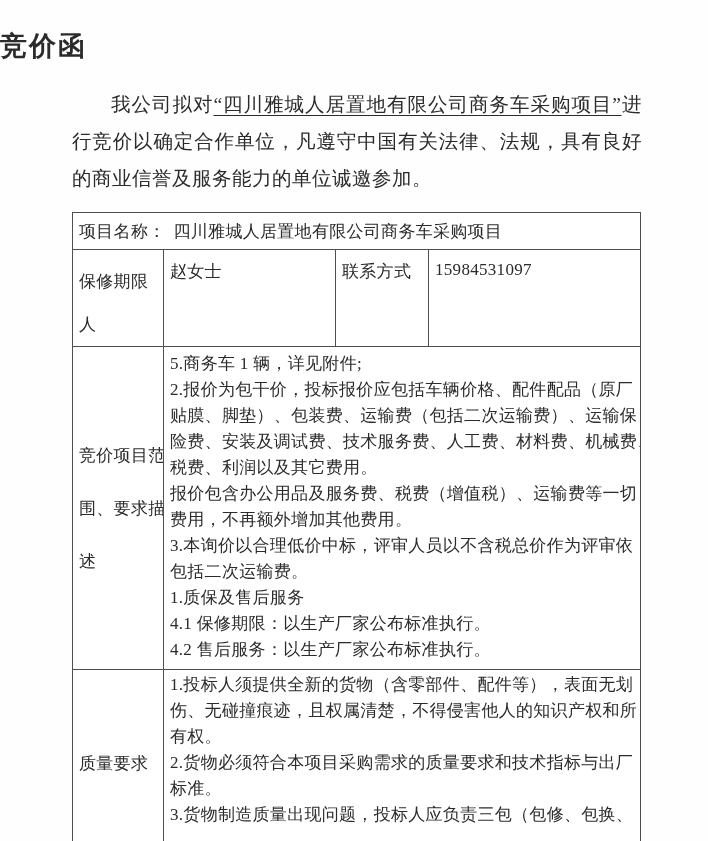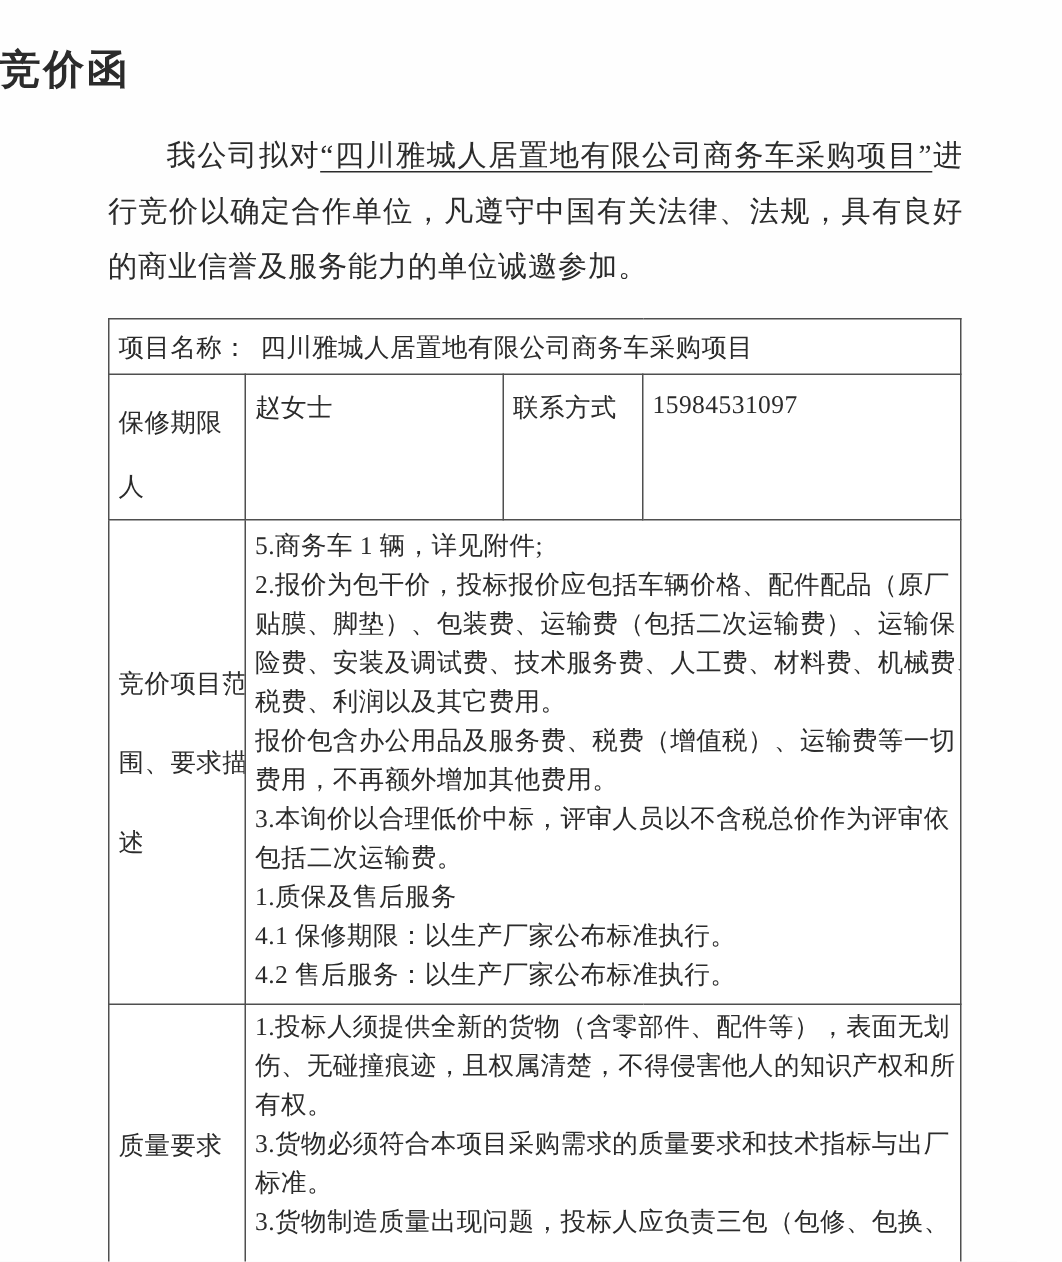--- a/index.html
+++ b/index.html
@@ -112,21 +112,21 @@
             <div class="tline">4.1 保修期限：以生产厂家公布标准执行。</div>
             <div class="tline">4.2 售后服务：以生产厂家公布标准执行。</div>
           </td>
       </tr>
       <tr class="r-quality">
         <td class="label-cell">质量要求</td>
         <td colspan="3" class="content-cell">
             <div class="tline">1.投标人须提供全新的货物（含零部件、配件等），表面无划</div>
             <div class="tline">伤、无碰撞痕迹，且权属清楚，不得侵害他人的知识产权和所</div>
             <div class="tline">有权。</div>
-            <div class="tline">3.货物必须符合本项目采购需求的质量要求和技术指标与出厂</div>
+            <div class="tline">2.货物必须符合本项目采购需求的质量要求和技术指标与出厂</div>
             <div class="tline">标准。</div>
             <div class="tline">3.货物制造质量出现问题，投标人应负责三包（包修、包换、</div>
           </td>
       </tr>
     </tbody>
   </table>
 
 </div>
 
 </body></html>

